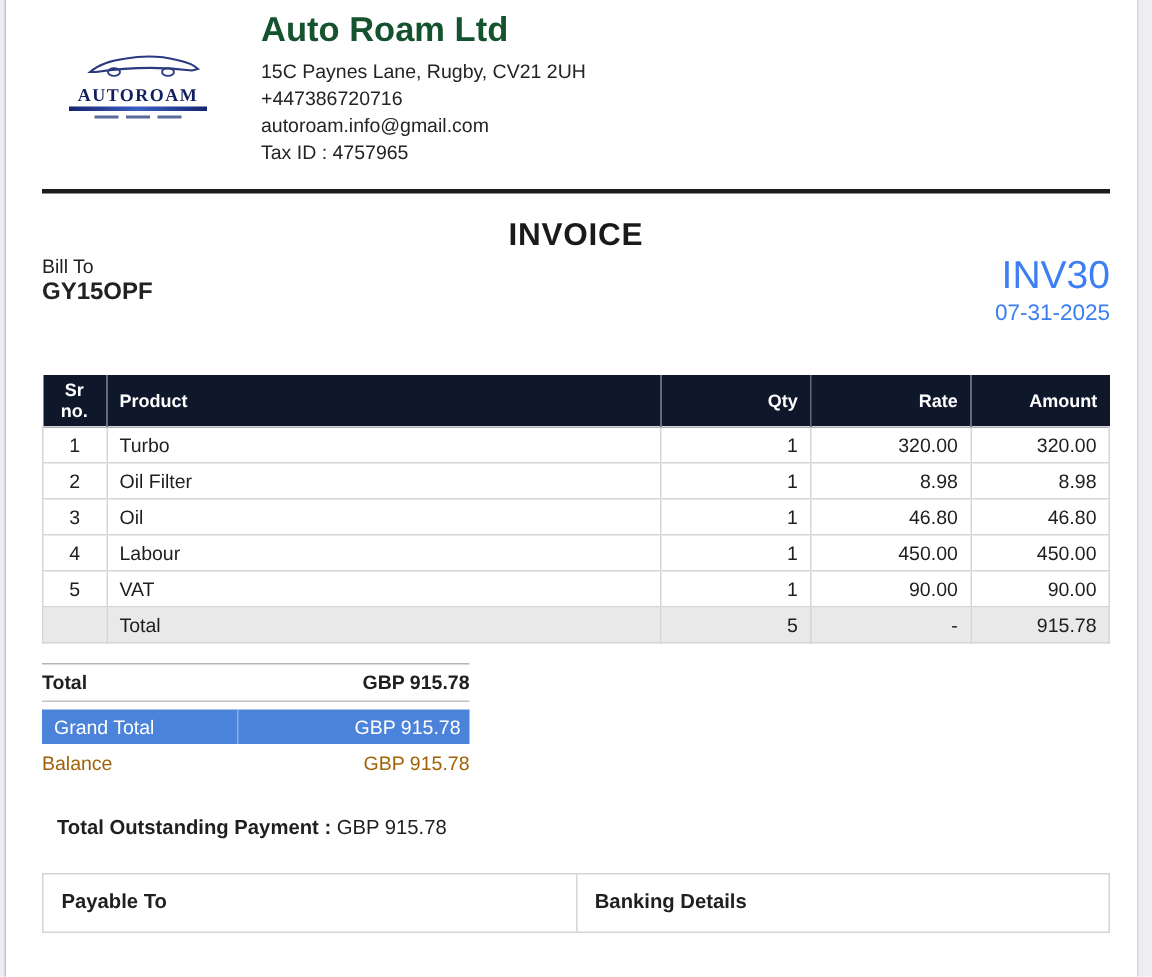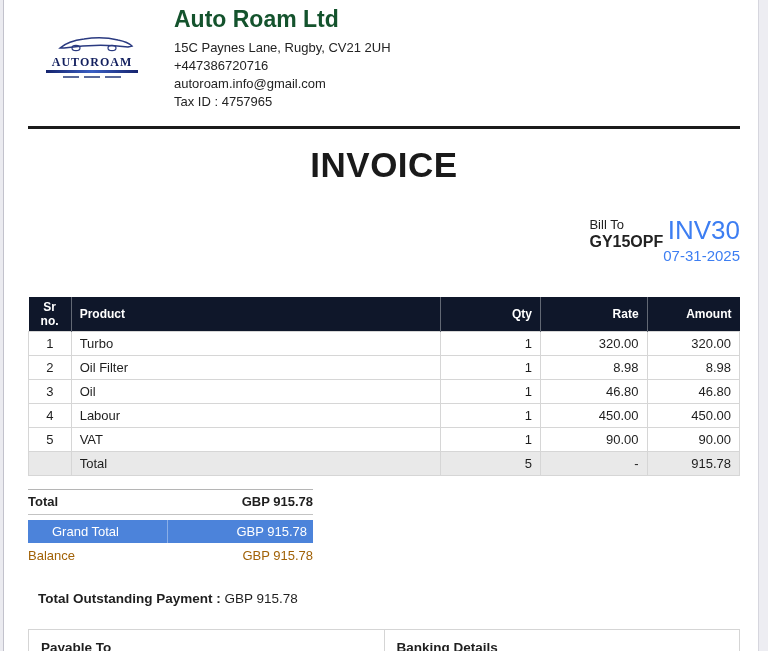--- a/index.html
+++ b/index.html
@@ -19,24 +19,24 @@
   .logo-bar { height:3px; width:92px; margin:2px auto 3px auto;
               background:linear-gradient(90deg,#16246e,#3a5fc4,#16246e); }
   .logo-tagline { display:flex; justify-content:center; gap:5px; }
   .logo-tagline span { display:block; width:16px; height:2px; background:#5a6a9a; }
   .company-info { margin-left:28px; }
   .company-name { font-size:23px; font-weight:bold; color:#14532d; margin-bottom:6px; }
   .company-line { font-size:13px; line-height:18px; color:#242424; }
 
   .thick-rule { border:none; border-top:3px solid #1b1b1b; margin-top:15px; }
 
-  .doc-title { text-align:center; font-size:35px; font-weight:bold; color:#1a1a1a;
+  .doc-title { text-align:center; font-size:21px; font-weight:bold; color:#1a1a1a;
                margin-top:16px; letter-spacing:0.5px; }
 
-  .meta-row { display:flex; justify-content:flex-end; margin-top:31px; }
+  .meta-row { display:flex; justify-content:space-between; }
   .bill-to .lbl { font-size:13px; line-height:17px; color:#222; }
   .bill-to .val { font-size:16px; line-height:17px; color:#222; font-weight:bold; }
   .inv-meta { text-align:right; }
   .inv-number { font-size:26px; font-weight:normal; color:#3d7ef2; line-height:28px; }
   .inv-date { font-size:15px; color:#3d7ef2; margin-top:3px; }
 
   
   table.items { width:100%; border-collapse:collapse; margin-top:33px; }
   table.items thead th { background:#0f172a; color:#fff; font-size:12px; font-weight:bold;
                          padding:3px 8px; border-left:1px solid rgba(255,255,255,0.35); }
@@ -47,21 +47,21 @@
   table.items .c-qty    { width:14%; text-align:right; }
   table.items .c-rate   { width:15%; text-align:right; }
   table.items .c-amount { width:13%; text-align:right; }
   table.items tr.total-row td { background:#e9e9e9; }
 
   
   .note-totals { display:flex; justify-content:space-between; margin-top:13px; }
   .please-note { width:415px; border-top:1px solid #9aa6ba; border-bottom:1px solid #8399c4;
                  font-size:13px; font-weight:bold; padding:5px 2px 6px 2px; height:29px; }
   .totals { width:285px; font-size:13px; }
-  .totals-row { display:flex; justify-content:space-between; align-items:stretch;padding-left:16px; }
+  .totals-row { display:flex; justify-content:space-between; align-items:stretch; }
   .totals-row.first { border-top:1px solid #b5b5b5; border-bottom:1px solid #c3c3c3;
                       padding:4px 0 5px 0; font-weight:bold; }
   .totals-row.highlight { background:#4c83da; color:#fff; margin-top:5px; }
   .totals-row.highlight .t-lbl { flex:0 0 46%; padding:4px 8px;
                                  border-right:1px solid rgba(255,255,255,0.35); }
   .totals-row.highlight .t-val { flex:1; text-align:right; padding:4px 6px; }
   .totals-row.plain { padding:5px 0; color:#a16207; }
 
   .outstanding { margin-top:23px; padding-left:10px; font-size:13.5px; }
   .outstanding .lbl { font-weight:bold; }

